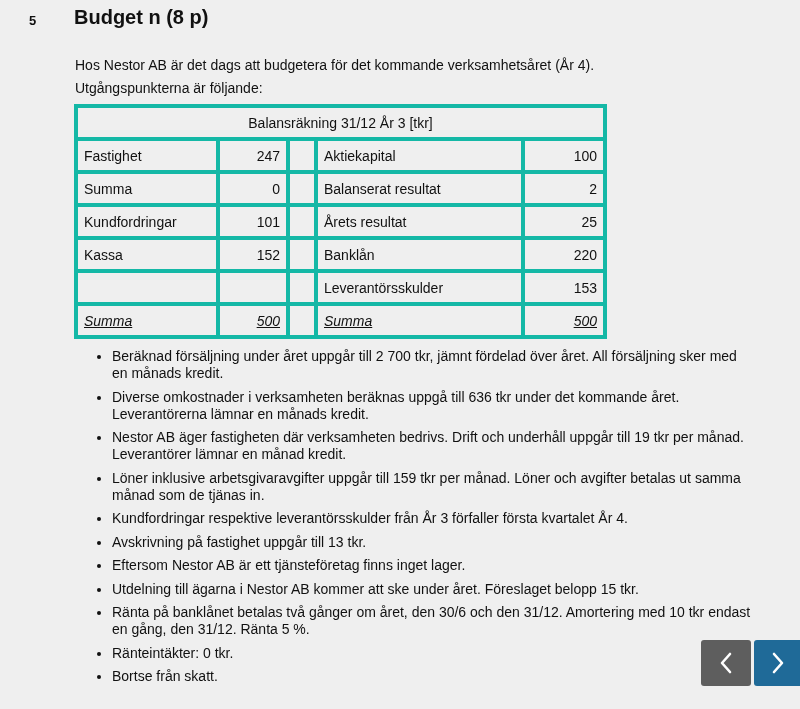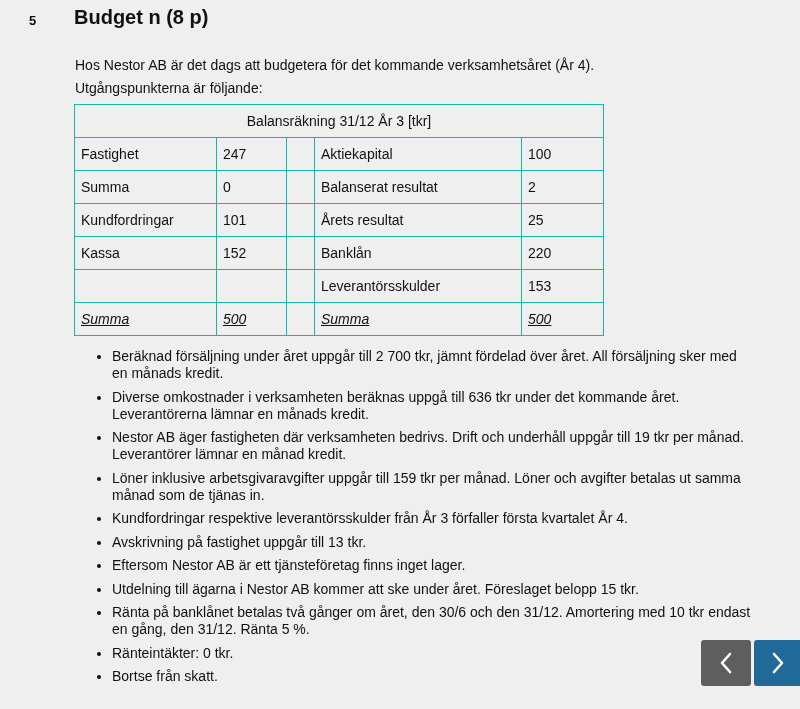--- a/index.html
+++ b/index.html
@@ -22,27 +22,27 @@
     position: absolute; left: 75px; top: 54px;
     font-size: 14px; line-height: 23px;
   }
   .intro p { margin: 0; }
   table.bal {
     position: absolute; left: 74px; top: 104px;
     border-collapse: collapse;
     font-size: 14px;
   }
   table.bal td {
-    border: 1px solid #14b8a6;
+    border: 4px solid #14b8a6;
     height: 33px; padding: 0 6px;
     box-sizing: border-box;
   }
   table.bal td.cap { text-align: center; }
   table.bal td.hd { font-weight: bold; }
-  table.bal td.num { }
+  table.bal td.num { text-align: right; }
   table.bal tr.sum td { font-style: italic; text-decoration: underline; }
   .c1 { width: 142px; }
   .c2 { width: 70px; }
   .c3 { width: 28px; }
   .c4 { width: 207px; }
   ul.facts {
     position: absolute; left: 92px; top: 346px;
     margin: 2px; padding: 0 0 0 18px;
     width: 640px;
     font-size: 14px; line-height: 17px;

